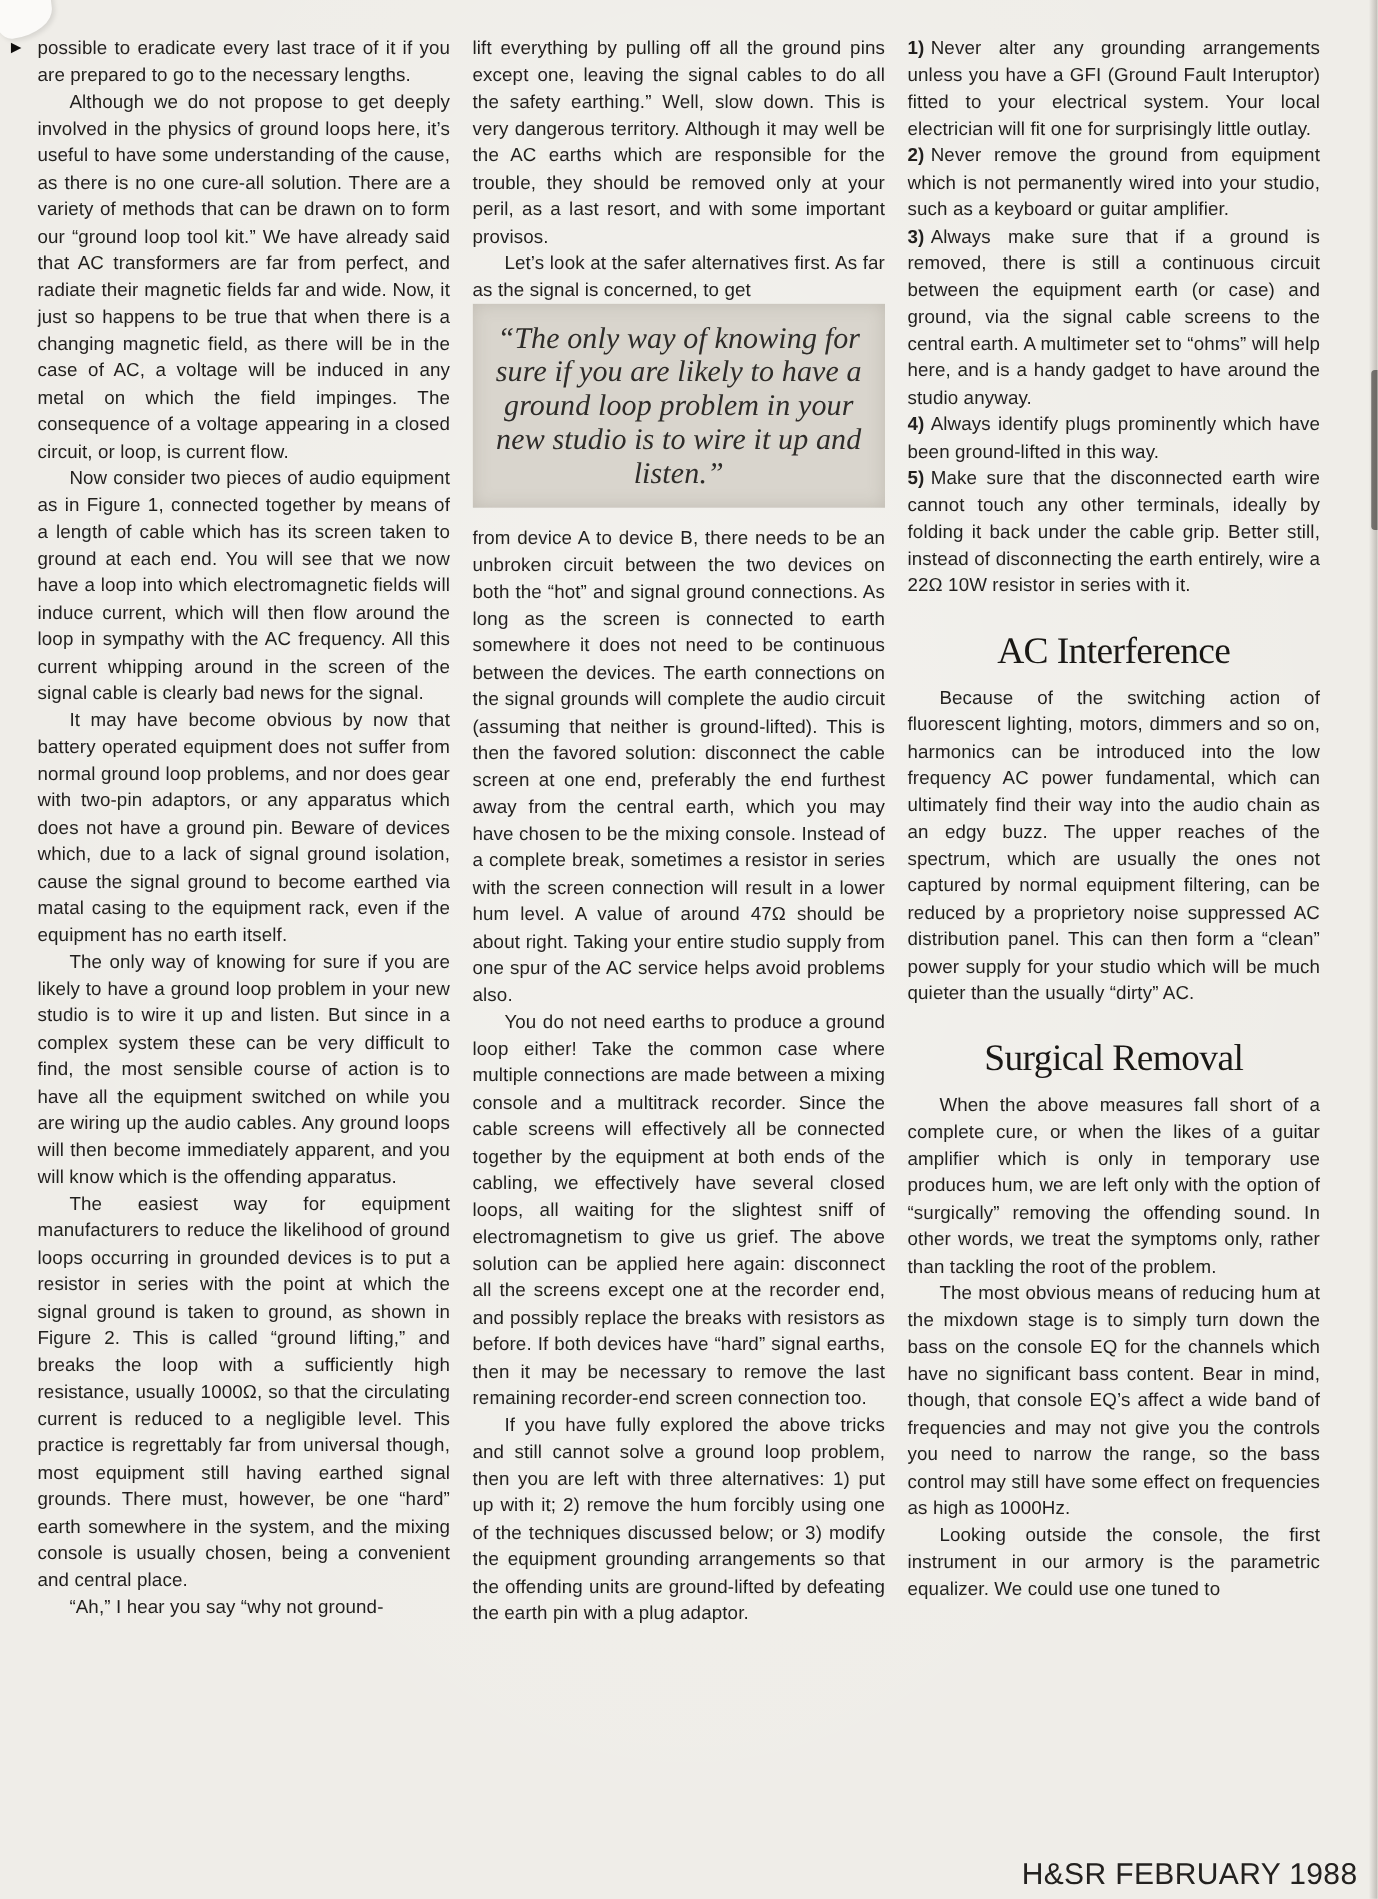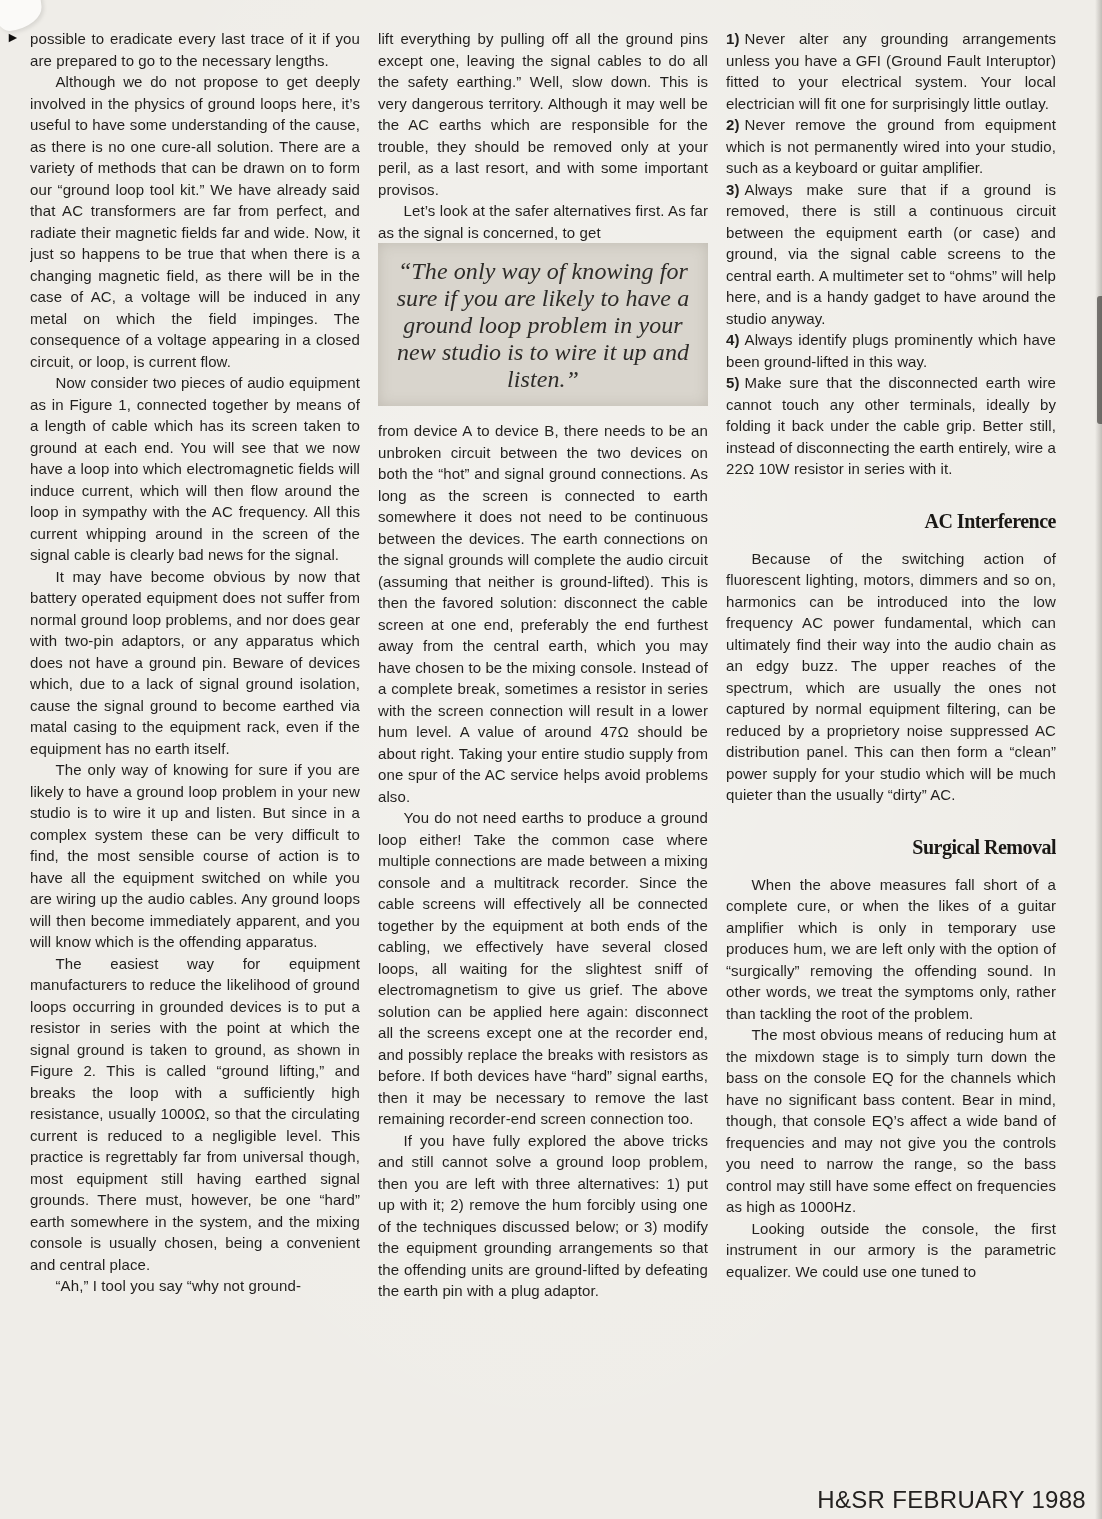--- a/index.html
+++ b/index.html
@@ -59,24 +59,24 @@
     font-family:"Liberation Serif", serif;
     font-style:italic;
     font-size:24px; line-height:27px;
     text-align:center;
     text-indent:0;
     color:#2e2c29;
   }
   h2 {
     margin:24px 0 10px 0;
     font-family:"Liberation Serif", serif;
-    font-weight:bold;
-    font-size:20px; line-height:34px;
+    font-weight:normal;
+    font-size:30px; line-height:34px;
     letter-spacing:-0.5px;
-    text-align:right;
+    text-align:center;
     color:#1a1815;
   }
   .footer {
     position:absolute; right:16px; bottom:5px;
     font-size:24px; letter-spacing:0.3px; color:#23211f;
   }
 </style>
 </head>
 <body>
 
@@ -87,21 +87,21 @@
 
   <div class="cols">
 
     <div class="col">
       <p>possible to eradicate every last trace of it if you are prepared to go to the necessary lengths.</p>
       <p class="ind">Although we do not propose to get deeply involved in the physics of ground loops here, it’s useful to have some understanding of the cause, as there is no one cure-all solution. There are a variety of methods that can be drawn on to form our “ground loop tool kit.” We have already said that AC transformers are far from perfect, and radiate their magnetic fields far and wide. Now, it just so happens to be true that when there is a changing magnetic field, as there will be in the case of AC, a voltage will be induced in any metal on which the field impinges. The consequence of a voltage appearing in a closed circuit, or loop, is current flow.</p>
       <p class="ind">Now consider two pieces of audio equipment as in Figure 1, connected together by means of a length of cable which has its screen taken to ground at each end. You will see that we now have a loop into which electromagnetic fields will induce current, which will then flow around the loop in sympathy with the AC frequency. All this current whipping around in the screen of the signal cable is clearly bad news for the signal.</p>
       <p class="ind">It may have become obvious by now that battery operated equipment does not suffer from normal ground loop problems, and nor does gear with two-pin adaptors, or any apparatus which does not have a ground pin. Beware of devices which, due to a lack of signal ground isolation, cause the signal ground to become earthed via matal casing to the equipment rack, even if the equipment has no earth itself.</p>
       <p class="ind">The only way of knowing for sure if you are likely to have a ground loop problem in your new studio is to wire it up and listen. But since in a complex system these can be very difficult to find, the most sensible course of action is to have all the equipment switched on while you are wiring up the audio cables. Any ground loops will then become immediately apparent, and you will know which is the offending apparatus.</p>
       <p class="ind">The easiest way for equipment manufacturers to reduce the likelihood of ground loops occurring in grounded devices is to put a resistor in series with the point at which the signal ground is taken to ground, as shown in Figure 2. This is called “ground lifting,” and breaks the loop with a sufficiently high resistance, usually 1000Ω, so that the circulating current is reduced to a negligible level. This practice is regrettably far from universal though, most equipment still having earthed signal grounds. There must, however, be one “hard” earth somewhere in the system, and the mixing console is usually chosen, being a convenient and central place.</p>
-      <p class="ind">“Ah,” I tool you say “why not ground-</p>
+      <p class="ind">“Ah,” I hear you say “why not ground-</p>
     </div>
 
     <div class="col">
       <p>lift everything by pulling off all the ground pins except one, leaving the signal cables to do all the safety earthing.” Well, slow down. This is very dangerous territory. Although it may well be the AC earths which are responsible for the trouble, they should be removed only at your peril, as a last resort, and with some important provisos.</p>
       <p class="ind">Let’s look at the safer alternatives first. As far as the signal is concerned, to get</p>
       <div class="pullquote">“The only way of knowing for sure if you are likely to have a ground loop problem in your new studio is to wire it up and listen.”</div>
       <p>from device A to device B, there needs to be an unbroken circuit between the two devices on both the “hot” and signal ground connections. As long as the screen is connected to earth somewhere it does not need to be continuous between the devices. The earth connections on the signal grounds will complete the audio circuit (assuming that neither is ground-lifted). This is then the favored solution: disconnect the cable screen at one end, preferably the end furthest away from the central earth, which you may have chosen to be the mixing console. Instead of a complete break, sometimes a resistor in series with the screen connection will result in a lower hum level. A value of around 47Ω should be about right. Taking your entire studio supply from one spur of the AC service helps avoid problems also.</p>
       <p class="ind">You do not need earths to produce a ground loop either! Take the common case where multiple connections are made between a mixing console and a multitrack recorder. Since the cable screens will effectively all be connected together by the equipment at both ends of the cabling, we effectively have several closed loops, all waiting for the slightest sniff of electromagnetism to give us grief. The above solution can be applied here again: disconnect all the screens except one at the recorder end, and possibly replace the breaks with resistors as before. If both devices have “hard” signal earths, then it may be necessary to remove the last remaining recorder-end screen connection too.</p>
       <p class="ind">If you have fully explored the above tricks and still cannot solve a ground loop problem, then you are left with three alternatives: 1) put up with it; 2) remove the hum forcibly using one of the techniques discussed below; or 3) modify the equipment grounding arrangements so that the offending units are ground-lifted by defeating the earth pin with a plug adaptor.</p>
     </div>

